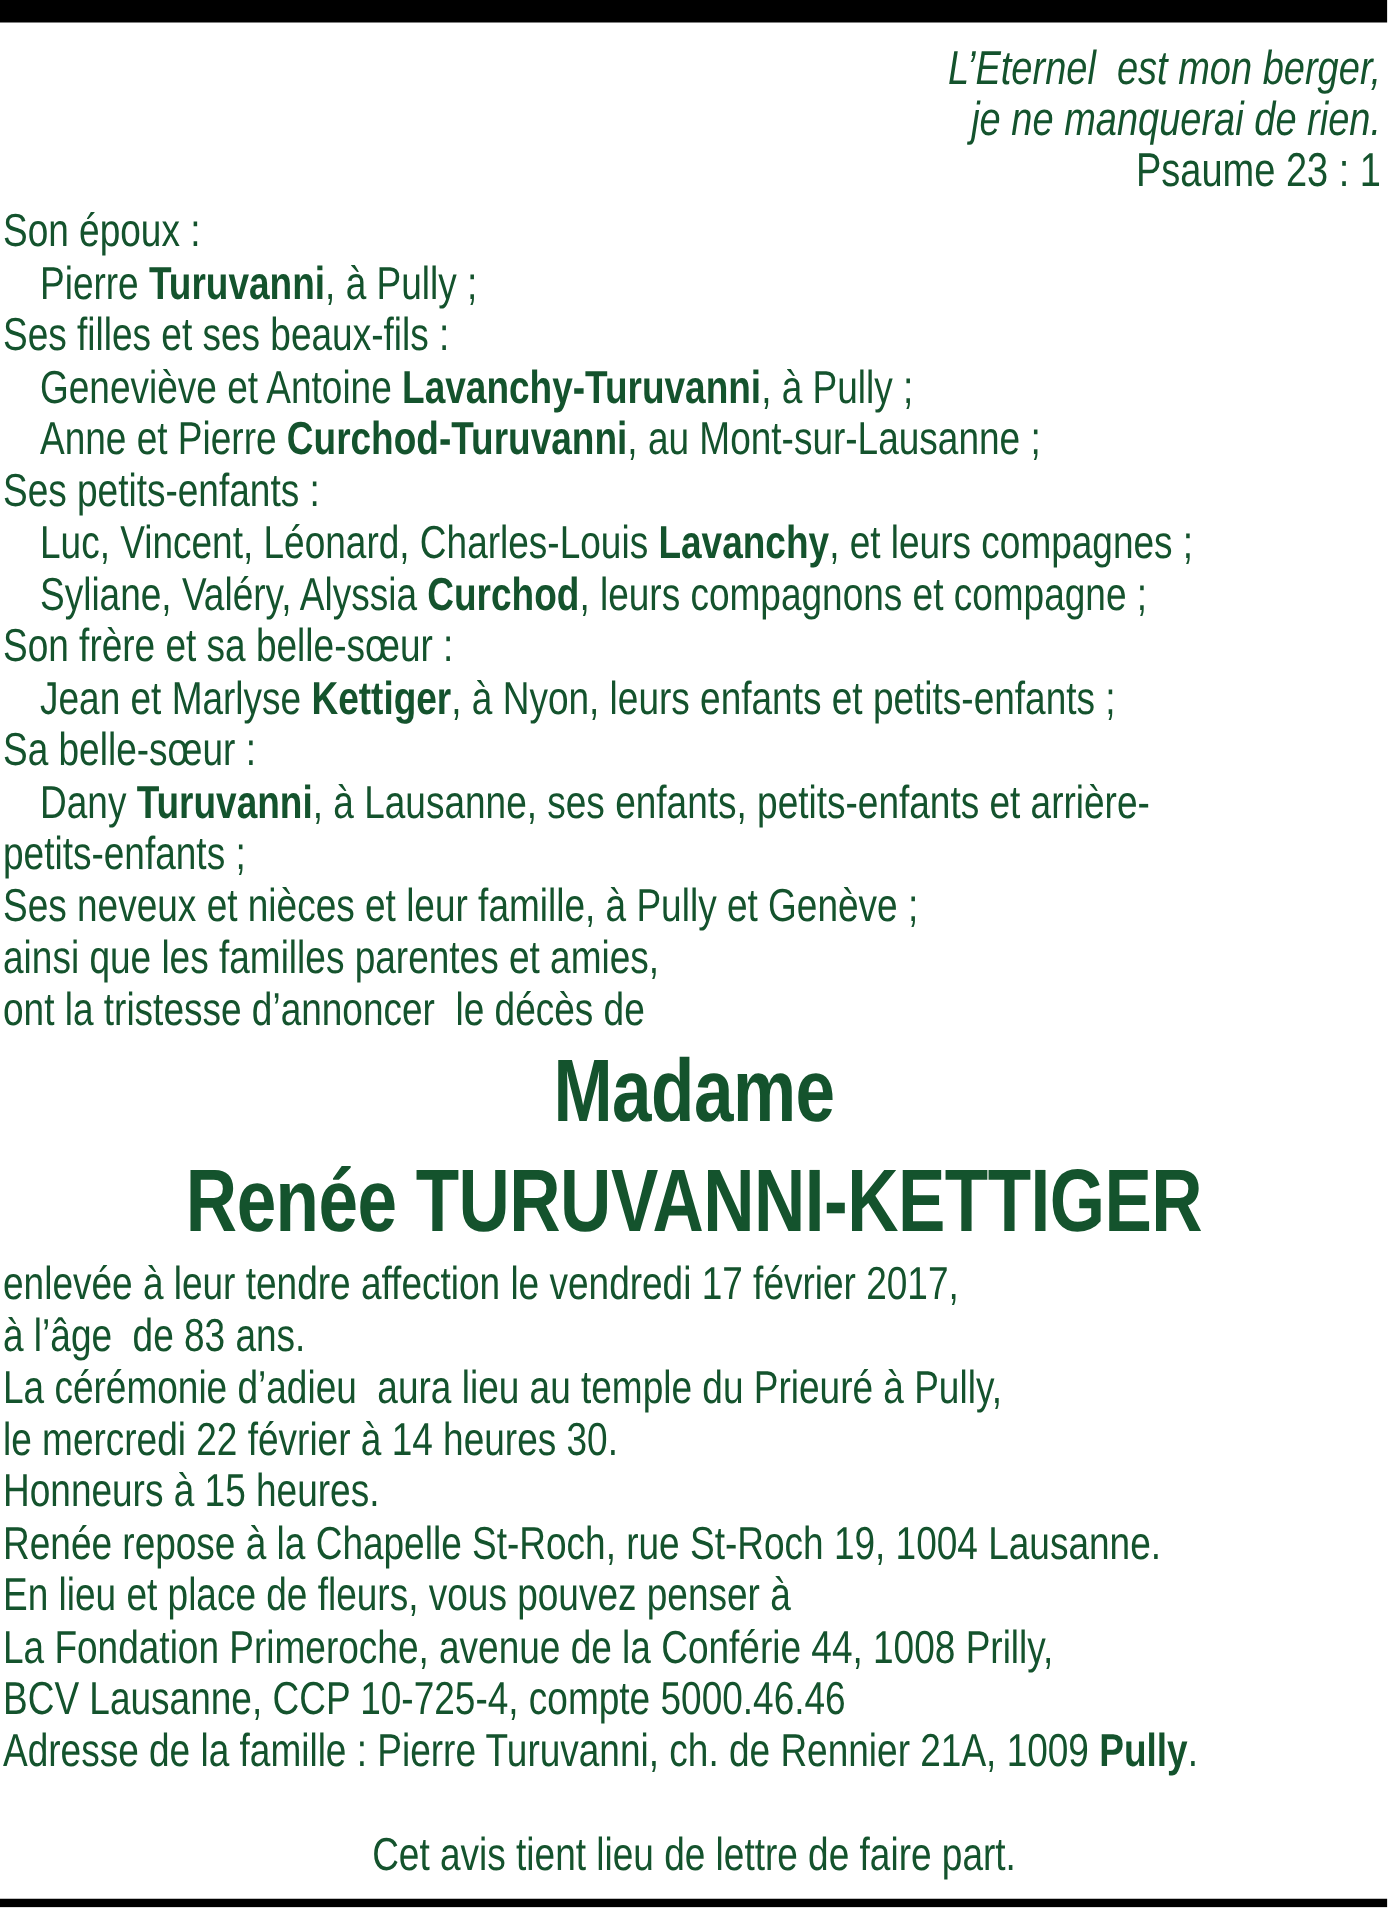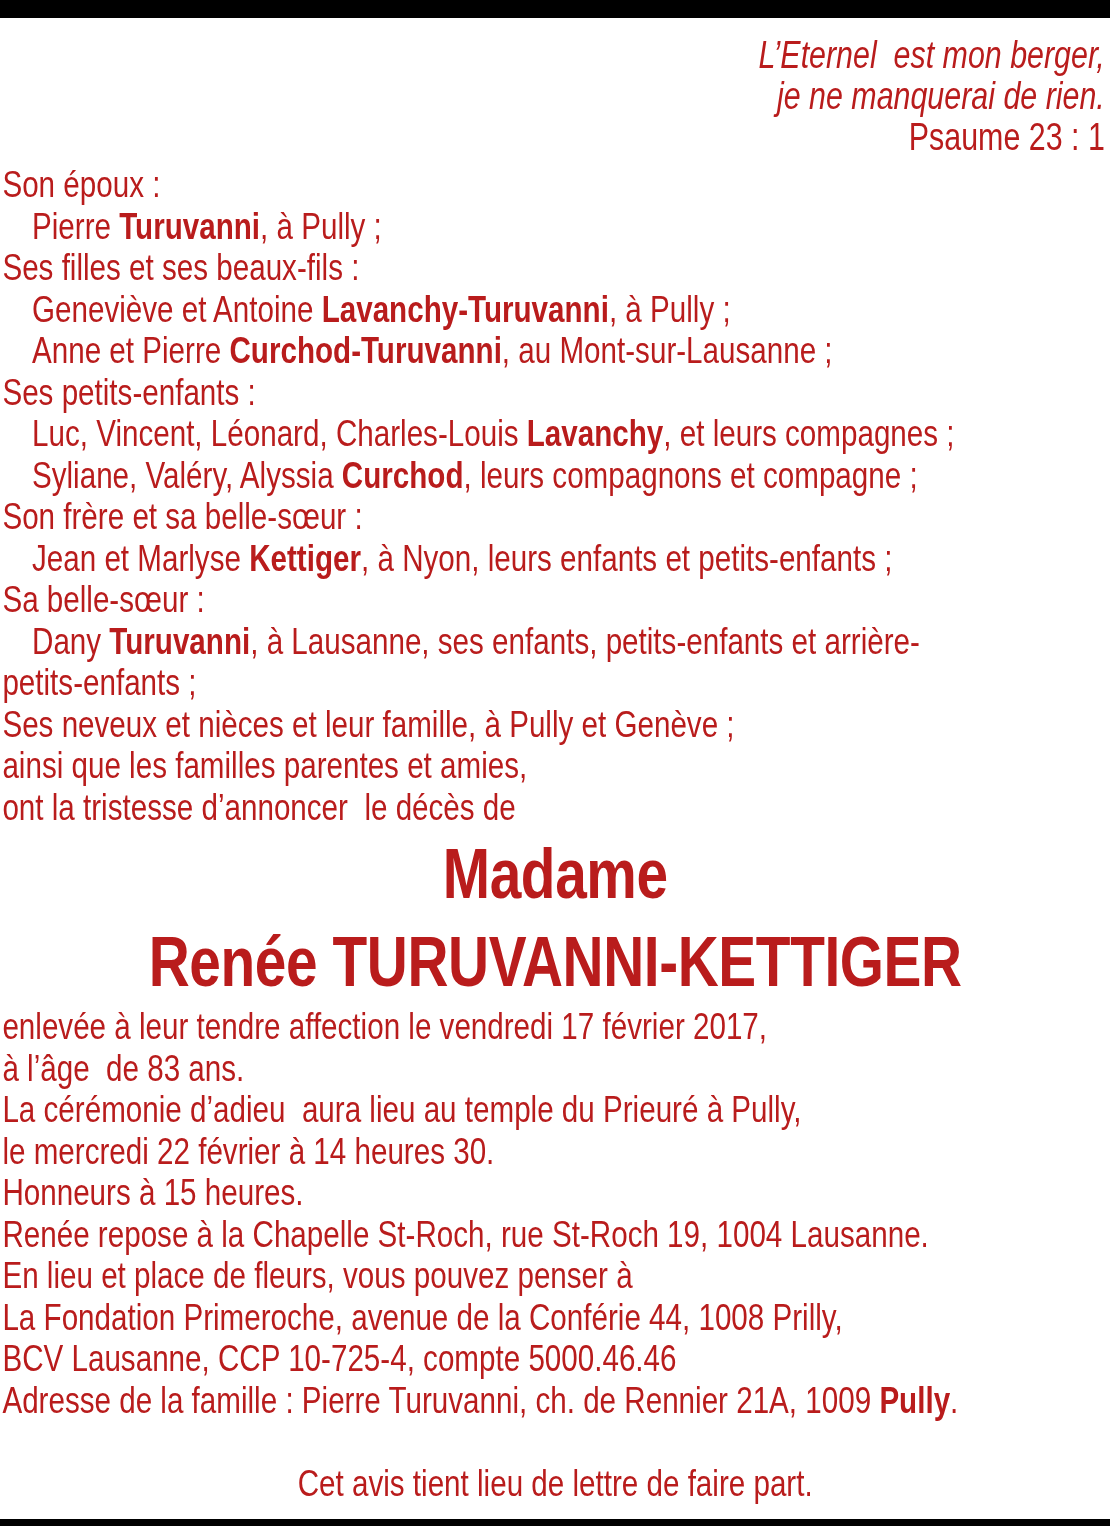--- a/index.html
+++ b/index.html
@@ -7,21 +7,21 @@
     padding: 0;
     background: #ffffff;
   }
   .page {
     position: relative;
     width: 1110px;
     height: 1526px;
     background: #ffffff;
     overflow: hidden;
     font-family: "Liberation Sans", sans-serif;
-    color: #b91c1c;
+    color: #14532d;
   }
   .bar {
     position: absolute;
     left: 0;
     right: 0;
     background: #000000;
   }
   .bar-top { top: 0; height: 18px; }
   .bar-bottom { bottom: 0; height: 7px; }
 

